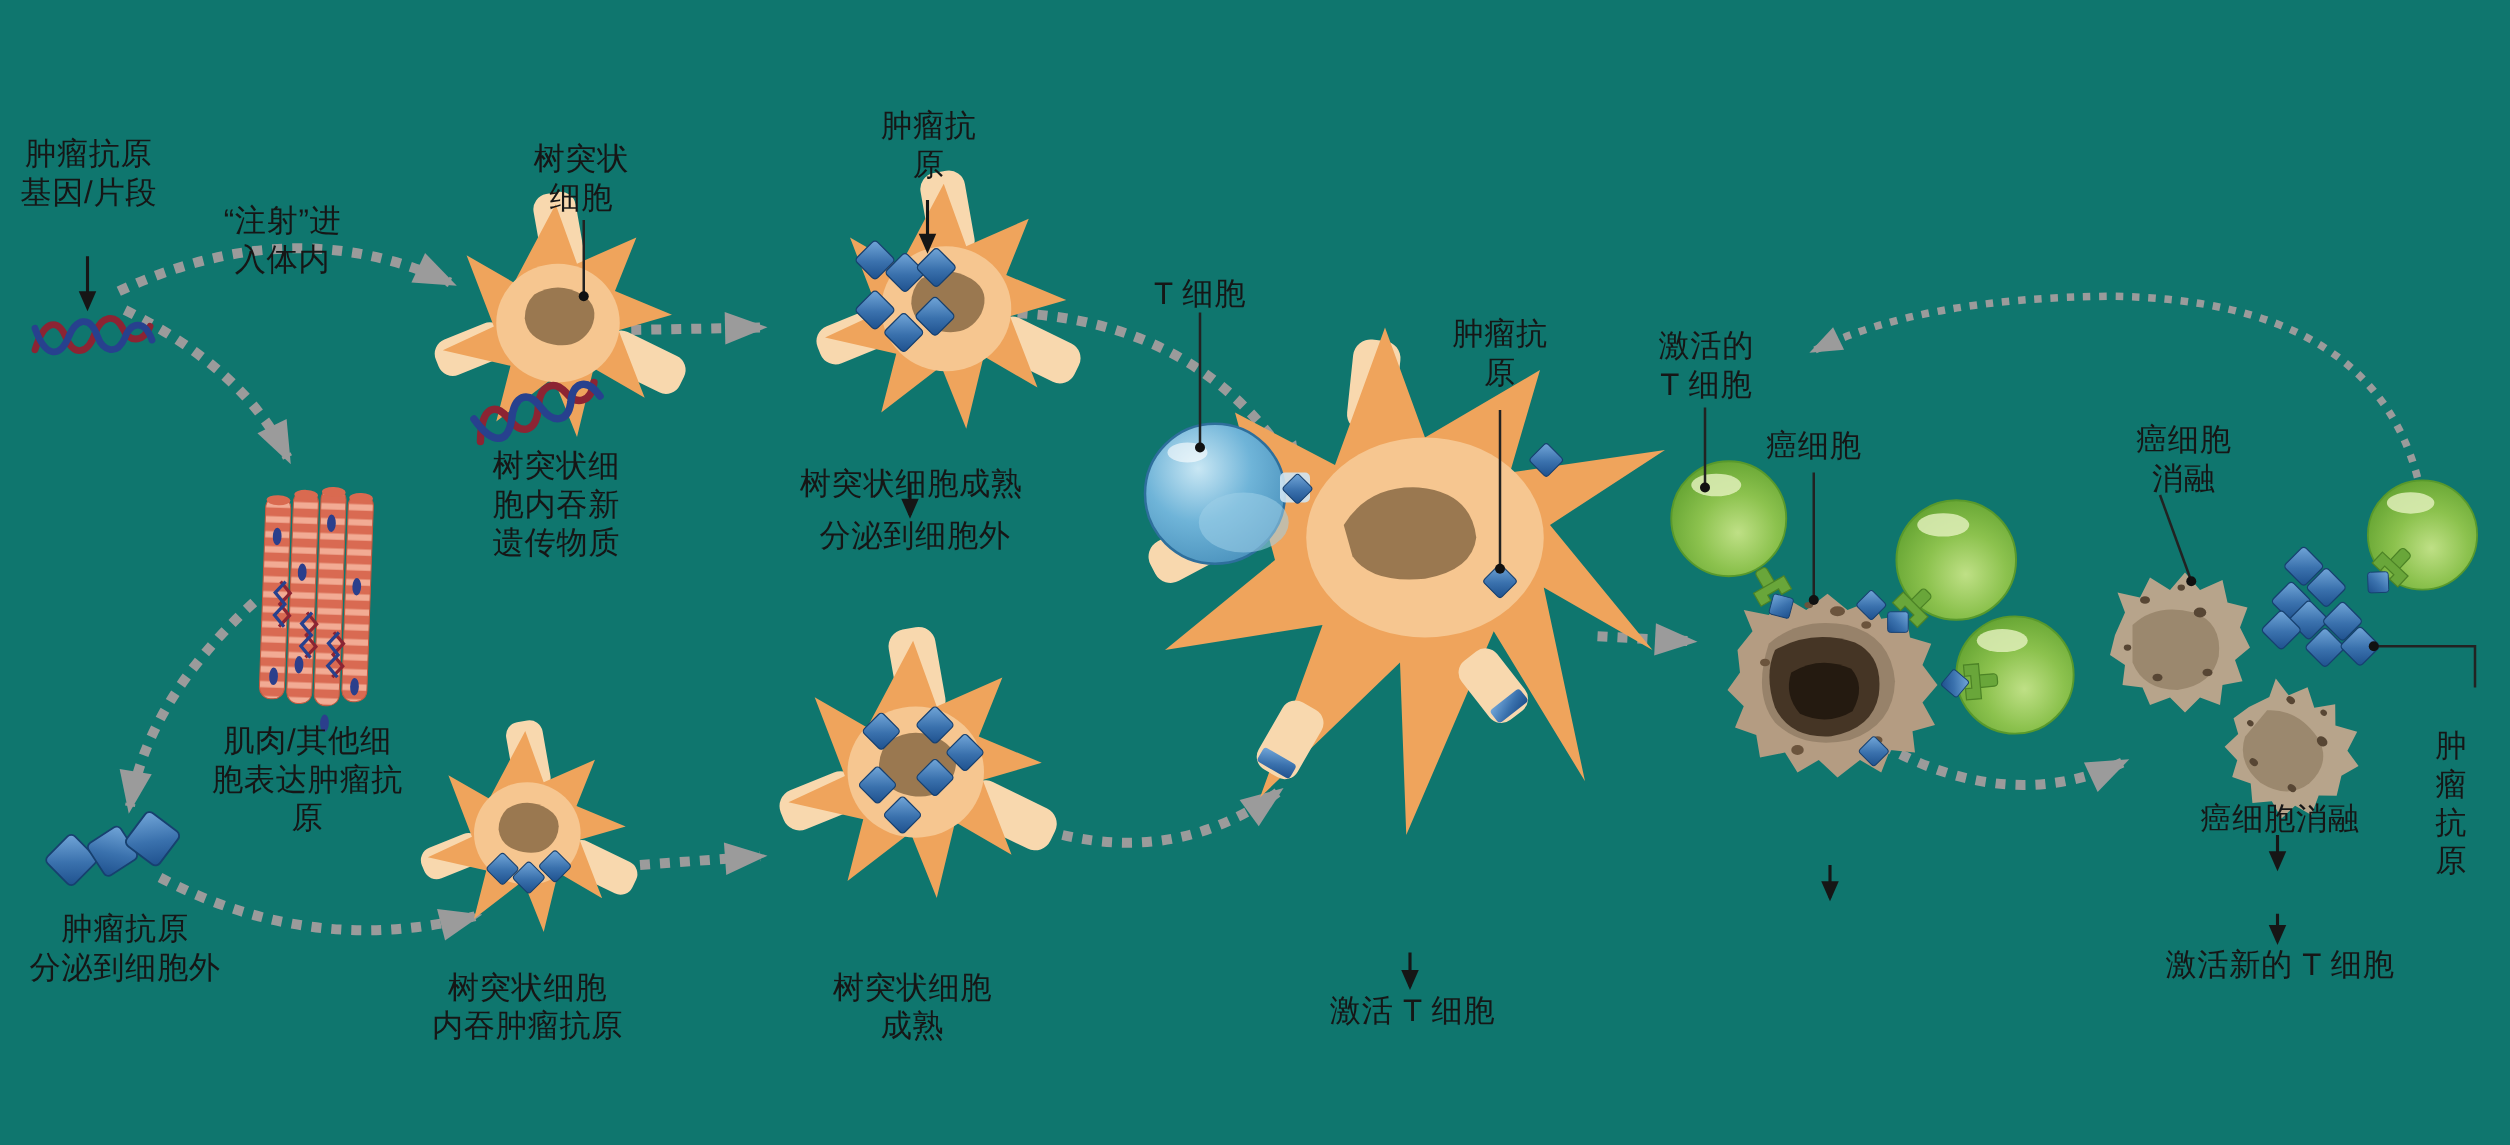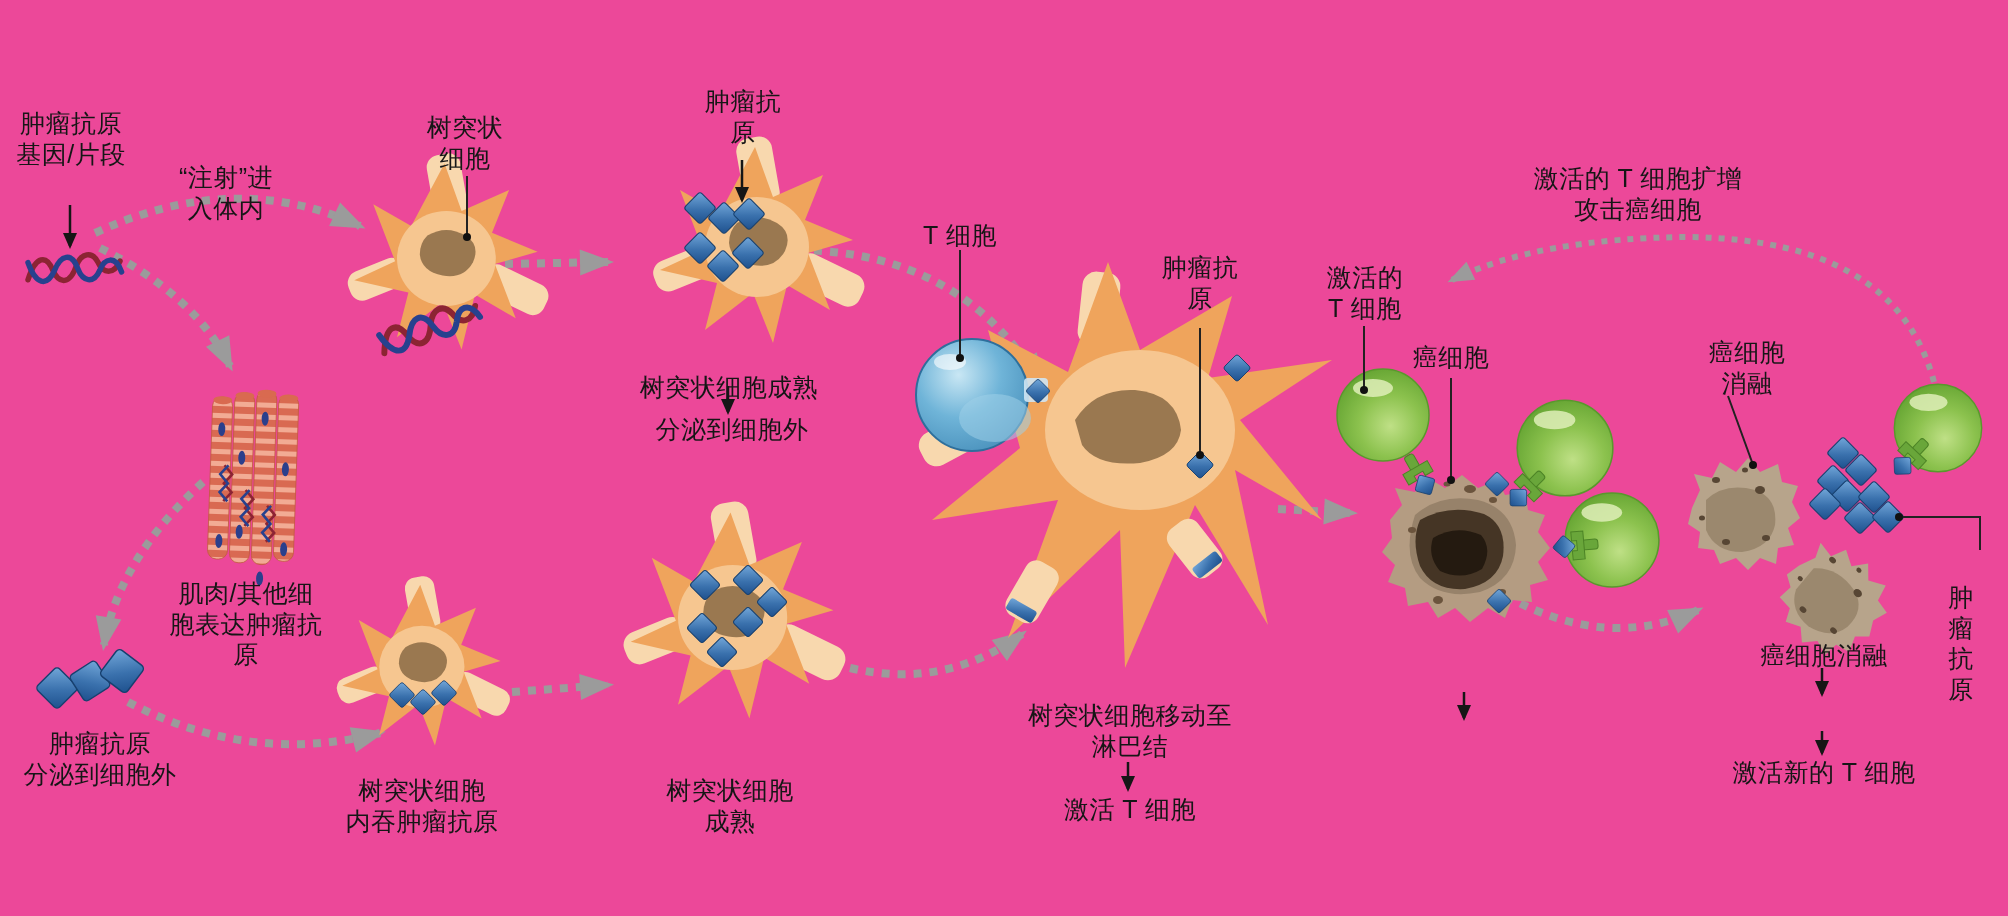--- a/index.html
+++ b/index.html
@@ -1,16 +1,16 @@
 <!DOCTYPE html>
 <html><head>
 <meta charset="utf-8">
 <style>
   html,body{margin:0;padding:0;background:#fff;}
-  .canvas{position:relative;width:2008px;height:916px;background:#ec4899;overflow:hidden;
+  .canvas{position:relative;width:2008px;height:916px;background:#0f766e;overflow:hidden;
           font-family:"Liberation Sans","DejaVu Sans",sans-serif;}
   .layer{position:absolute;left:0;top:0;}
   .lbl{position:absolute;transform:translateX(-50%);font-size:25px;line-height:1.22;
        color:#161616;text-align:center;white-space:pre-line;letter-spacing:0.5px;}
 </style>
 </head>
 <body>
 
 <div class="canvas">
 
@@ -279,32 +279,31 @@
     <circle cx="1899" cy="517" r="4"></circle>
   </g>
 </svg>
 
 <div class="lbl" style="left:71px;top:108px">肿瘤抗原
 基因/片段</div>
 <div class="lbl" style="left:226px;top:162px">“注射”进
 入体内</div>
 <div class="lbl" style="left:465px;top:112px">树突状
 细胞</div>
+<div class="lbl" style="left:445px;top:358px">树突状细
+胞内吞新
+遗传物质</div>
 <div class="lbl" style="left:743px;top:86px">肿瘤抗
 原</div>
 <div class="lbl" style="left:729px;top:372px">树突状细胞成熟</div>
 <div class="lbl" style="left:732px;top:414px">分泌到细胞外</div>
 <div class="lbl" style="left:960px;top:220px">T 细胞</div>
 <div class="lbl" style="left:1200px;top:252px">肿瘤抗
 原</div>
-<div class="lbl" style="left:1130px;top:700px">树突状细胞移动至
-淋巴结</div>
 <div class="lbl" style="left:1130px;top:794px">激活 T 细胞</div>
-<div class="lbl" style="left:1638px;top:163px">激活的 T 细胞扩增
-攻击癌细胞</div>
 <div class="lbl" style="left:1365px;top:262px">激活的
 T 细胞</div>
 <div class="lbl" style="left:1451px;top:342px">癌细胞</div>
 <div class="lbl" style="left:1747px;top:337px">癌细胞
 消融</div>
 <div class="lbl" style="left:1961px;top:582px">肿瘤
 抗原</div>
 <div class="lbl" style="left:1824px;top:640px">癌细胞消融</div>
 <div class="lbl" style="left:1824px;top:757px">激活新的 T 细胞</div>
 <div class="lbl" style="left:246px;top:578px">肌肉/其他细

